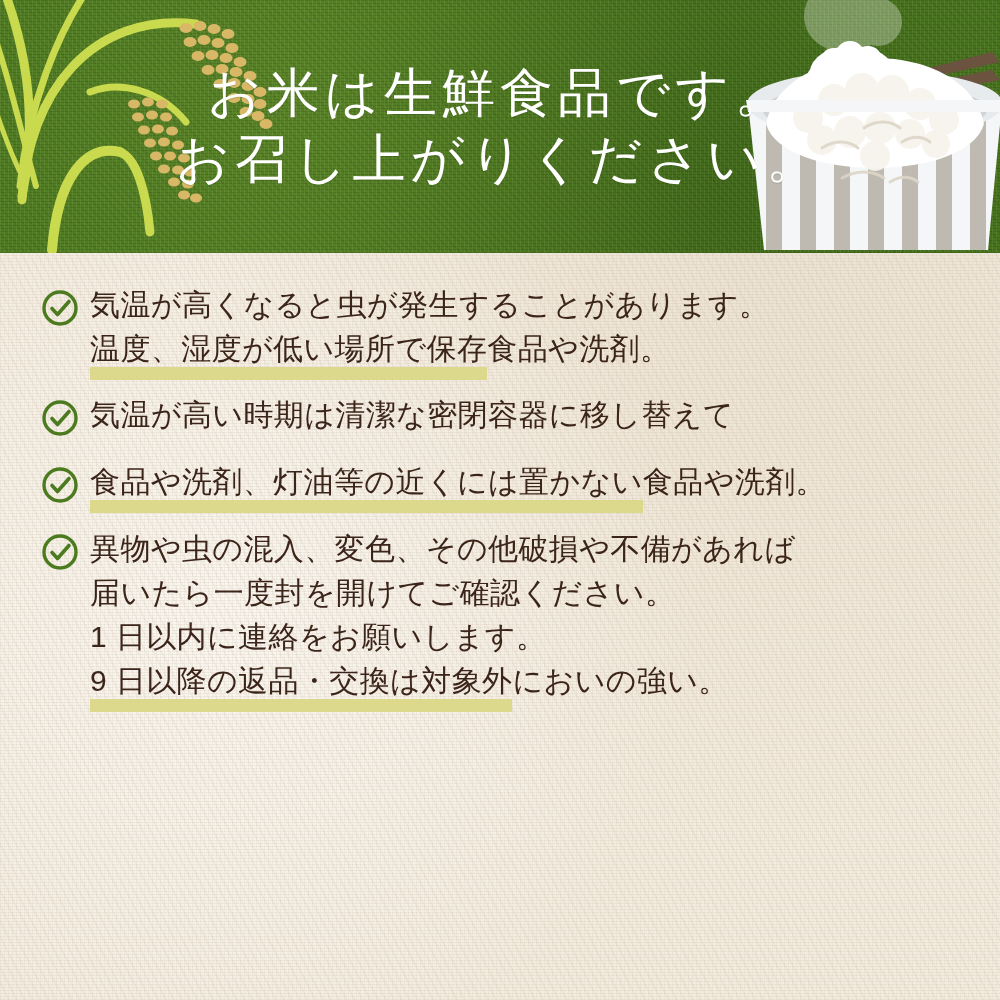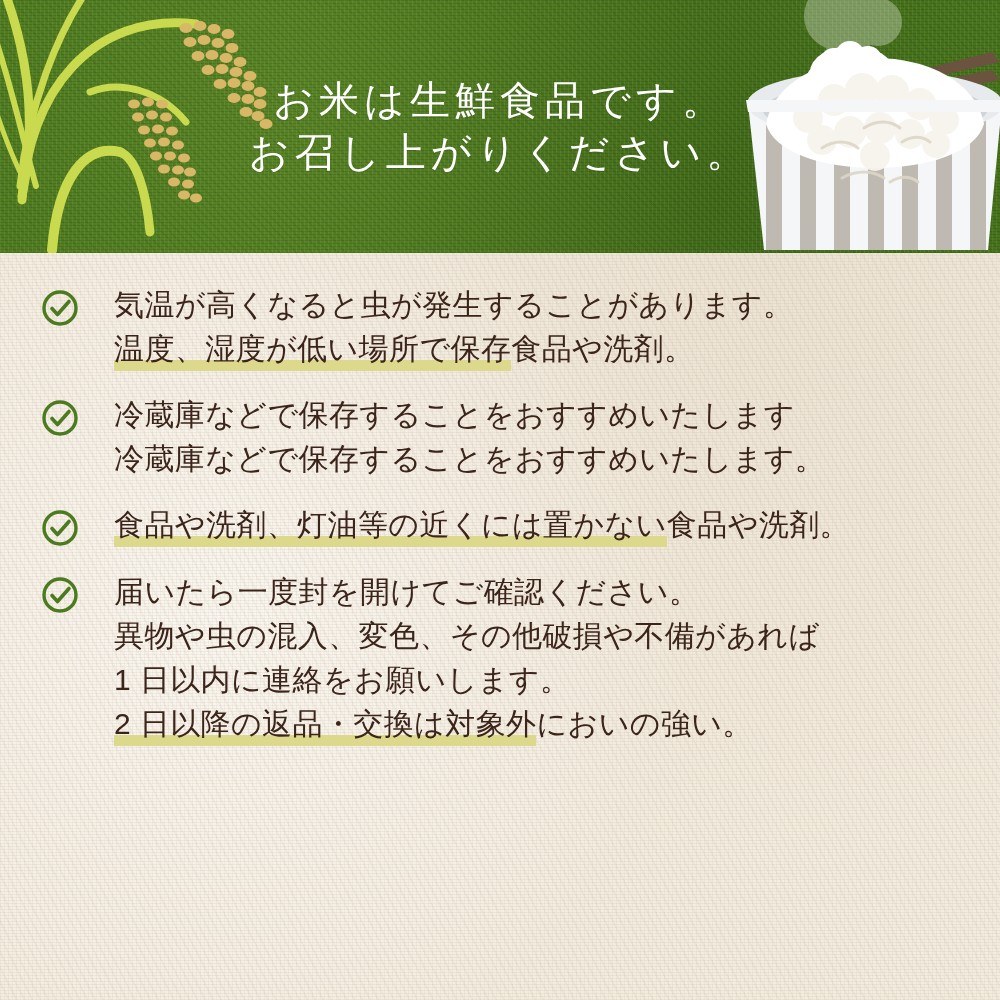--- a/index.html
+++ b/index.html
@@ -71,21 +71,21 @@
     flex-direction: column;
     align-items: center;
     justify-content: center;
     gap: 8px;
     z-index: 4;
     pointer-events: none;
   }
   .title-line {
     font-family: "Liberation Serif", "DejaVu Serif", serif;
     color: #ffffff;
-    font-size: 40px;
+    font-size: 53px;
     line-height: 1.08;
     letter-spacing: 5px;
     white-space: nowrap;
     text-align: center;
     text-shadow: 0 1px 1px rgba(30,55,10,0.18);
   }
 
   
   #notice-list {
     position: absolute;
@@ -96,21 +96,20 @@
     padding: 30px 40px 0 40px;
     box-sizing: border-box;
     z-index: 3;
   }
 
   .notice-item {
     position: relative;
     display: flex;
     align-items: flex-start;
     margin-bottom: 22px;
-    gap: 24px;
   }
   .notice-item:last-child { margin-bottom: 0; }
 
   .check-icon {
     flex: 0 0 auto;
     width: 40px;
     height: 40px;
     margin-top: 5px;
     margin-right: 10px;
   }
@@ -125,21 +124,21 @@
     font-family: "Liberation Sans", "DejaVu Sans", sans-serif;
     color: #3b2419;
     font-size: 30px;
     line-height: 44px;
     letter-spacing: 0.4px;
     white-space: nowrap;
   }
 
   .hl {
     background-image: linear-gradient(to top, #dcd88c 0%, #dcd88c 28%, rgba(220,216,140,0) 28%);
-    padding-bottom: 6px;
+    padding-bottom: 15px;
   }
 </style>
 </head>
 <body>
 
 <div id="poster">
 
   <div class="paper-texture"></div>
 
   <div id="header">
@@ -301,22 +300,21 @@
         </div>
       </div>
       <div class="notice-item">
         <span class="check-icon">
           <svg width="40" height="40" viewBox="0 0 40 40">
             <circle cx="20" cy="20" r="16" fill="none" stroke="#4c7a1e" stroke-width="3.4"></circle>
             <path d="M 12 20.5 L 17.5 26.5 L 29 13.5" fill="none" stroke="#4c7a1e" stroke-width="3.6" stroke-linecap="round" stroke-linejoin="round"></path>
           </svg>
         </span>
         <div class="notice-lines">
-          <div class="notice-line"><span>冷蔵庫などで保存することをおすすめいたします</span></div>
-          <div class="notice-line"><span>冷蔵庫などで保存することをおすすめいたします。</span></div>
+          <div class="notice-line"><span>気温が高い時期は清潔な密閉容器に移し替えて</span></div>
         </div>
       </div>
       <div class="notice-item">
         <span class="check-icon">
           <svg width="40" height="40" viewBox="0 0 40 40">
             <circle cx="20" cy="20" r="16" fill="none" stroke="#4c7a1e" stroke-width="3.4"></circle>
             <path d="M 12 20.5 L 17.5 26.5 L 29 13.5" fill="none" stroke="#4c7a1e" stroke-width="3.6" stroke-linecap="round" stroke-linejoin="round"></path>
           </svg>
         </span>
         <div class="notice-lines">
@@ -324,21 +322,21 @@
         </div>
       </div>
       <div class="notice-item">
         <span class="check-icon">
           <svg width="40" height="40" viewBox="0 0 40 40">
             <circle cx="20" cy="20" r="16" fill="none" stroke="#4c7a1e" stroke-width="3.4"></circle>
             <path d="M 12 20.5 L 17.5 26.5 L 29 13.5" fill="none" stroke="#4c7a1e" stroke-width="3.6" stroke-linecap="round" stroke-linejoin="round"></path>
           </svg>
         </span>
         <div class="notice-lines">
+          <div class="notice-line"><span>異物や虫の混入、変色、その他破損や不備があれば</span></div>
           <div class="notice-line"><span>届いたら一度封を開けてご確認ください。</span></div>
-          <div class="notice-line"><span>異物や虫の混入、変色、その他破損や不備があれば</span></div>
           <div class="notice-line"><span>1 日以内に連絡をお願いします。</span></div>
-          <div class="notice-line"><span class="hl">2 日以降の返品・交換は対象外</span><span>においの強い。</span></div>
+          <div class="notice-line"><span class="hl">9 日以降の返品・交換は対象外</span><span>においの強い。</span></div>
         </div>
       </div>
     </div>
 
 </div>
 
 </body></html>

